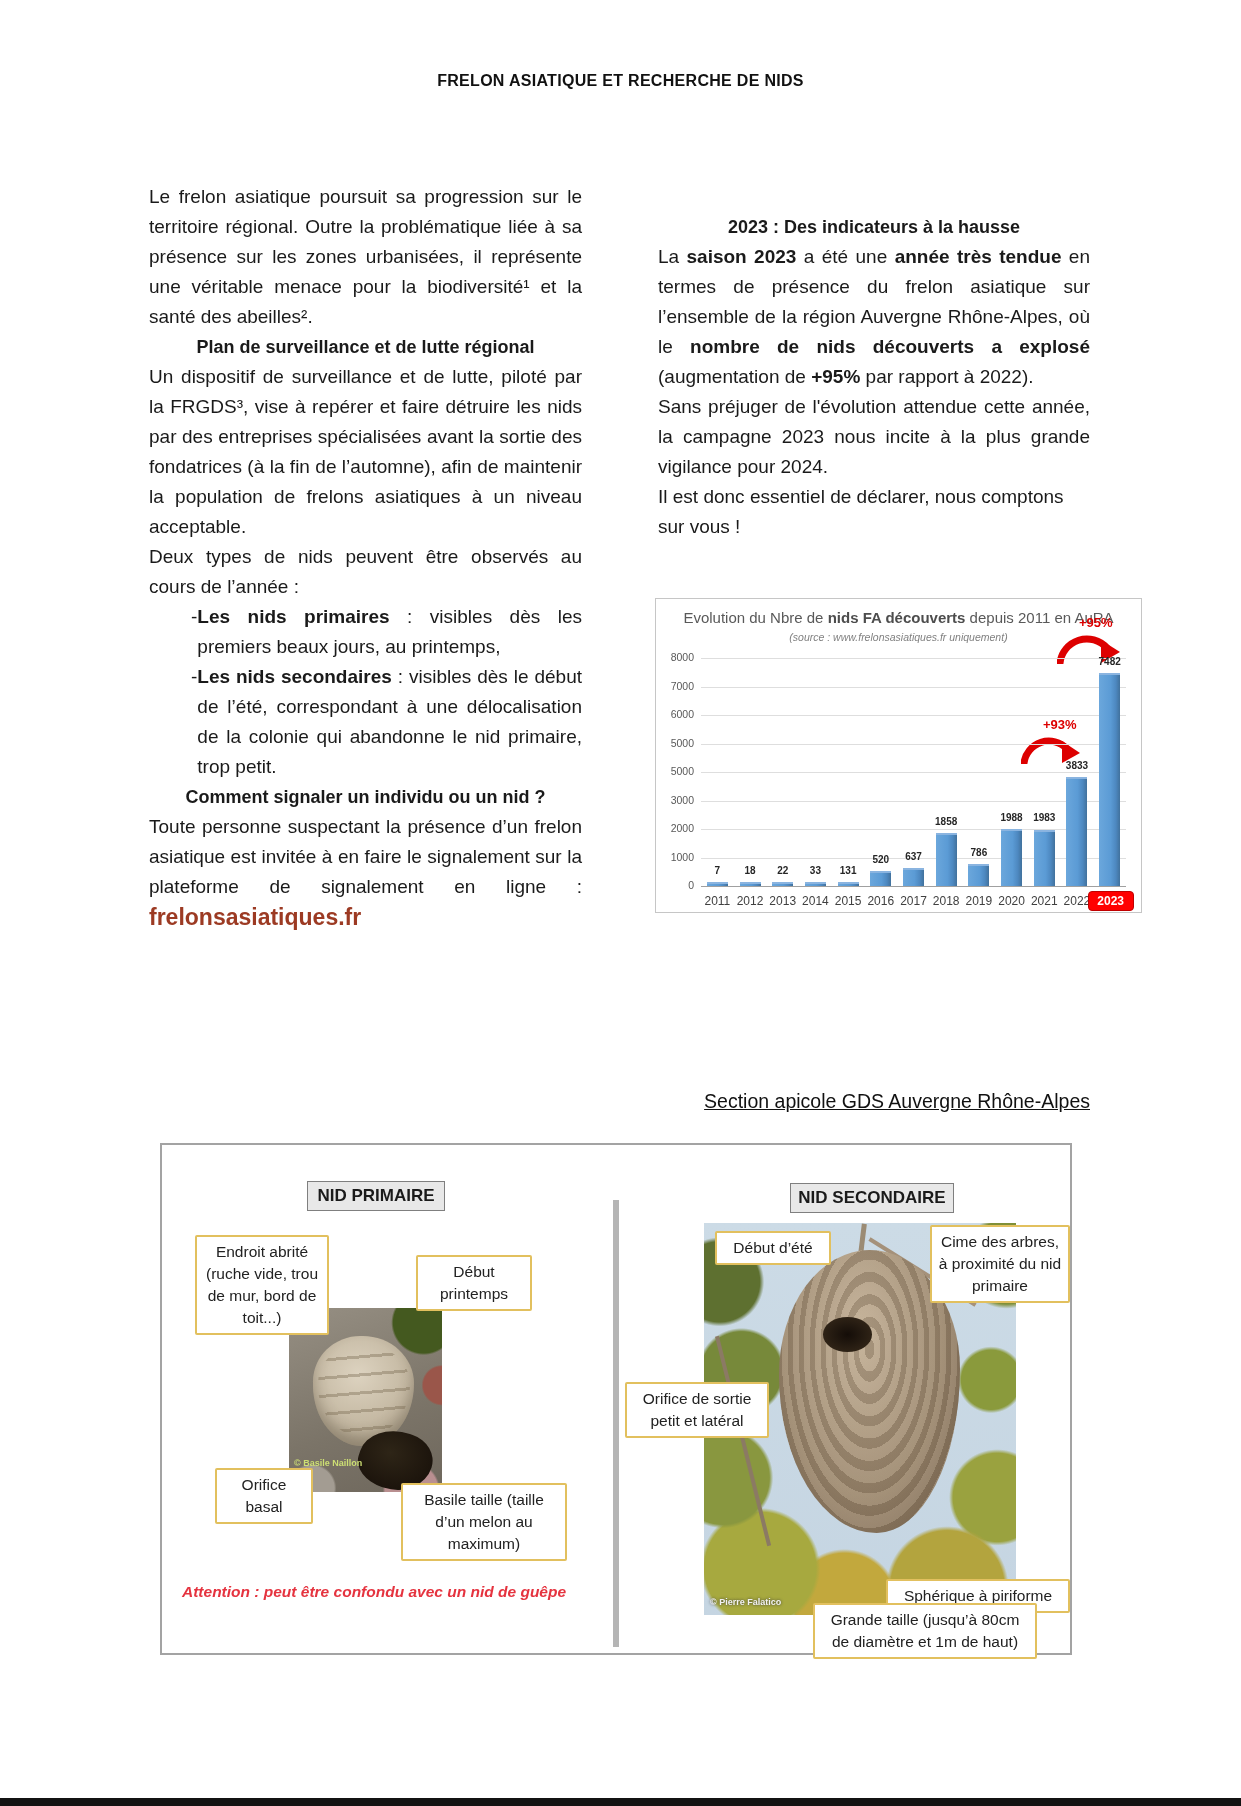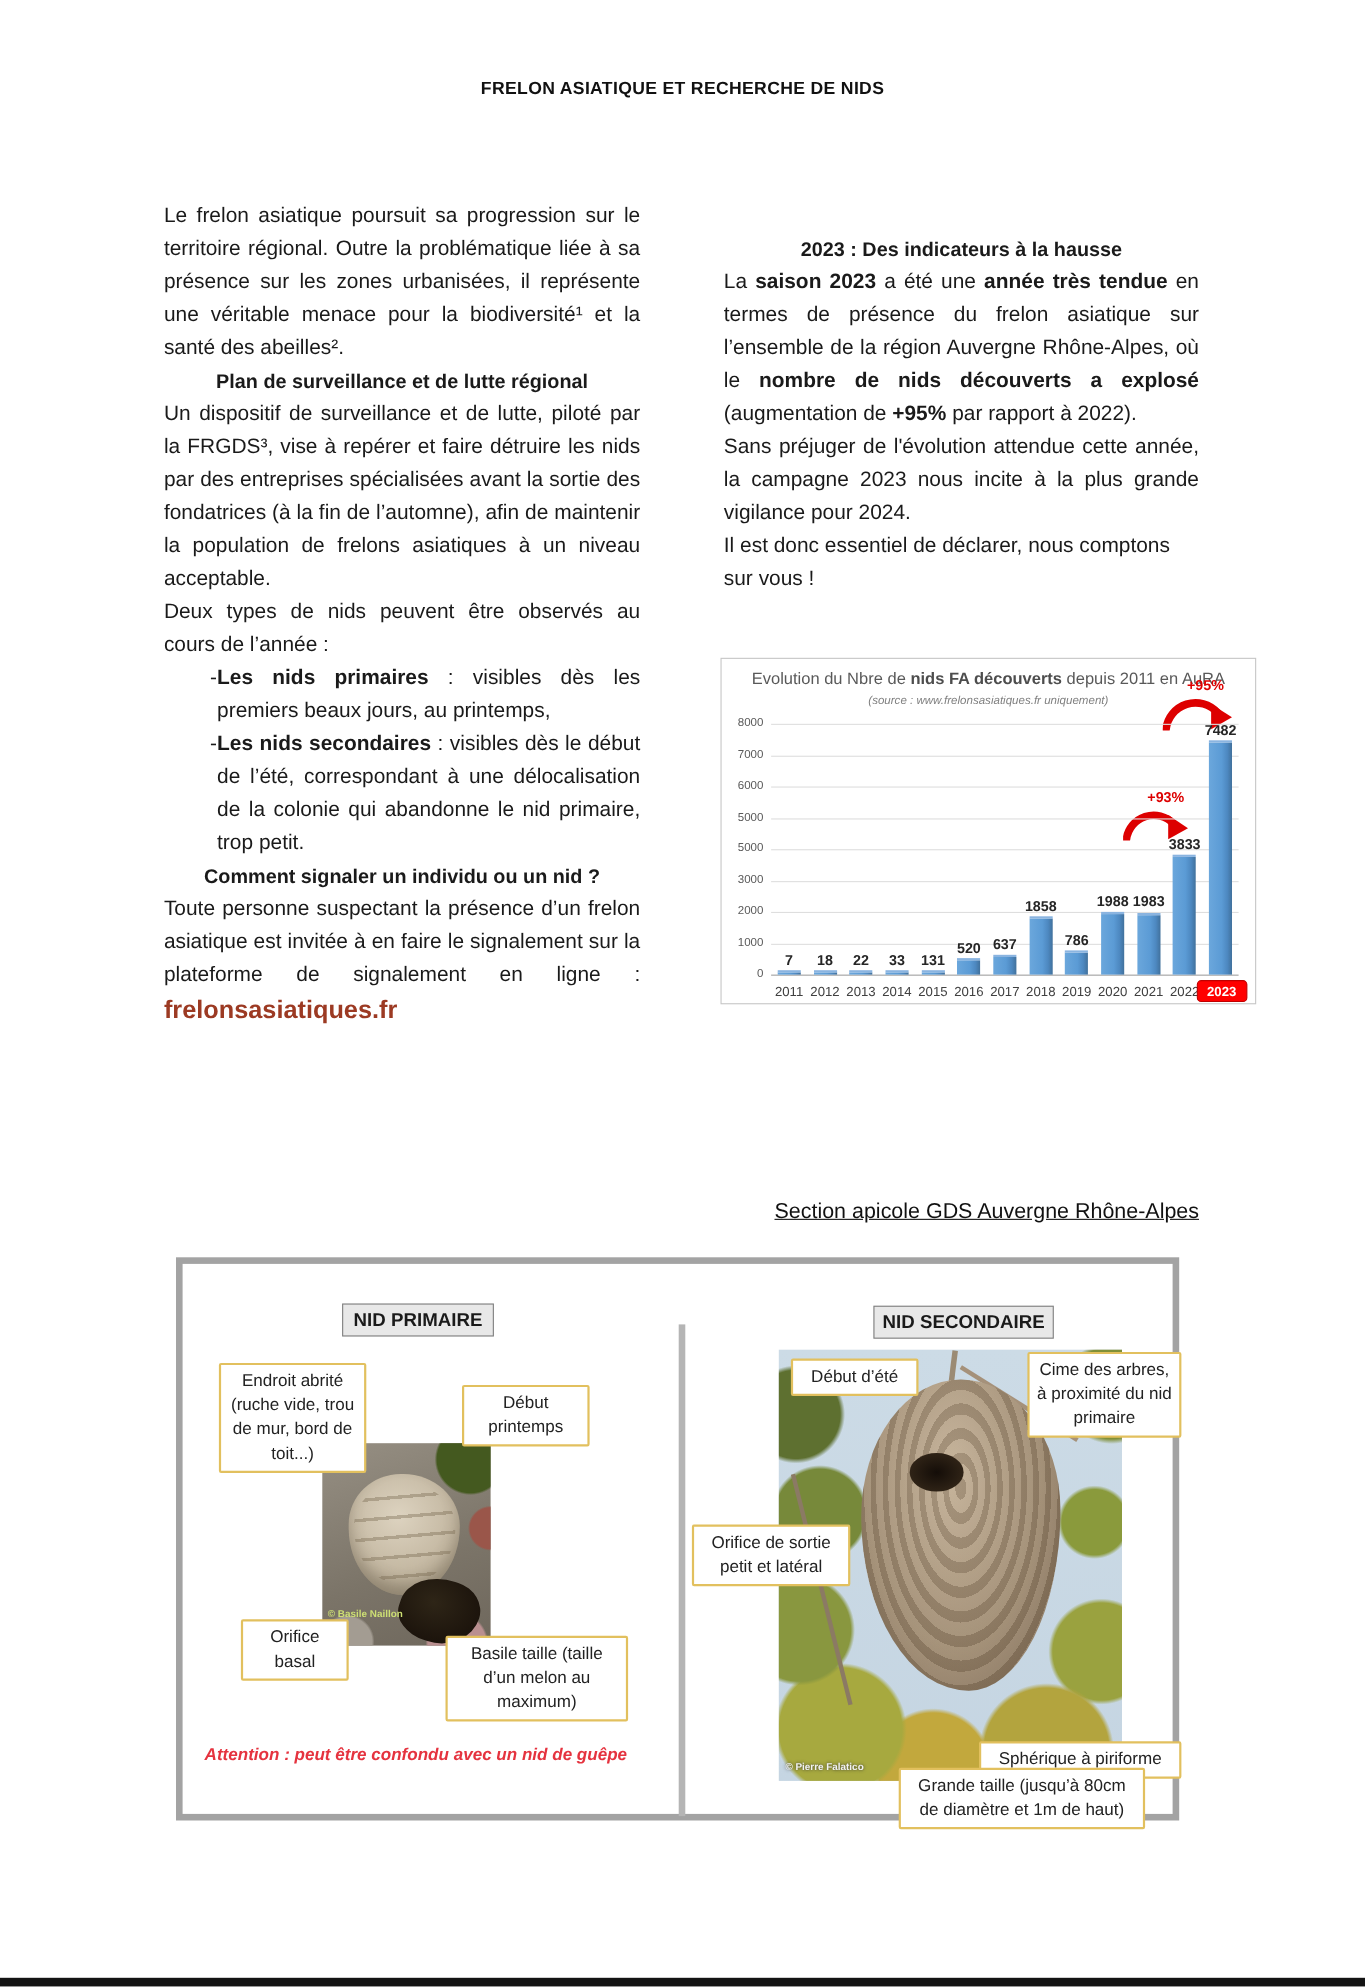--- a/index.html
+++ b/index.html
@@ -28,33 +28,33 @@
   .chart-subtitle{position:absolute;top:32px;left:0;width:100%;text-align:center;
                   font-size:10.5px;font-style:italic;color:#808080;}
   .chart-yticks{position:absolute;left:0;top:59px;width:38px;height:228px;}
   .ytick{position:absolute;right:0;width:38px;text-align:right;font-size:10.5px;color:#595959;}
   .chart-plot{position:absolute;left:45px;top:59px;width:425px;height:228px;overflow:visible;}
   .gridline{position:absolute;left:0;width:100%;height:1px;background:#dedede;}
   .gridline.axis{background:#a0a0a0;}
   .bar{position:absolute;bottom:0;width:21px;box-sizing:border-box;
        background:linear-gradient(90deg,#6ba7dc 0,#5b9bd5 55%,#4d88c0 80%,#41719c 100%);
        border-top:2px solid #8ab4e0;}
-  .bar-label{position:absolute;width:44px;text-align:center;font-size:13px;
+  .bar-label{position:absolute;width:44px;text-align:center;font-size:10px;
              font-weight:600;color:#262626;}
   .xtick{position:absolute;top:236px;width:48px;text-align:center;font-size:12px;color:#404040;}
   .xtick.highlight{width:44px;background:#ff0000;color:#fff;font-weight:bold;
                    border-radius:4px;border:1px solid #c00000;padding:2px 0;top:233px;}
   .annot{position:absolute;}
   .annot-label{position:absolute;top:-15px;left:22px;color:#dd0000;font-weight:bold;font-size:13px;}
   
   .section-note{position:absolute;top:1090px;right:151px;font-size:19.5px;
                 text-decoration:underline;color:#111;}
   
   .diagram{position:absolute;left:160px;top:1143px;width:912px;height:512px;
-           border:6px solid #a3a3a3;box-sizing:border-box;background:#fff;}
+           border:2px solid #a3a3a3;box-sizing:border-box;background:#fff;}
   .nid-header{position:absolute;background:#e8e8e8;border:1px solid #7f7f7f;
               font-weight:bold;font-size:17px;text-align:center;padding:4px 0;z-index:5;}
   .ylabel{position:absolute;background:#fff;border:2px solid #e2c05e;border-radius:2px;
           font-size:15.5px;line-height:22px;text-align:center;padding:4px 6px;z-index:6;color:#222;}
   .divider{position:absolute;left:451px;top:55px;width:6px;height:447px;background:#b5b5b5;}
   .warning{position:absolute;left:20px;top:438px;width:420px;text-align:left;
            color:#e5333f;font-weight:bold;font-style:italic;font-size:15.5px;}
   .photo{position:absolute;overflow:hidden;}
   .photo-primary{left:127px;top:163px;width:153px;height:184px;
     background:

